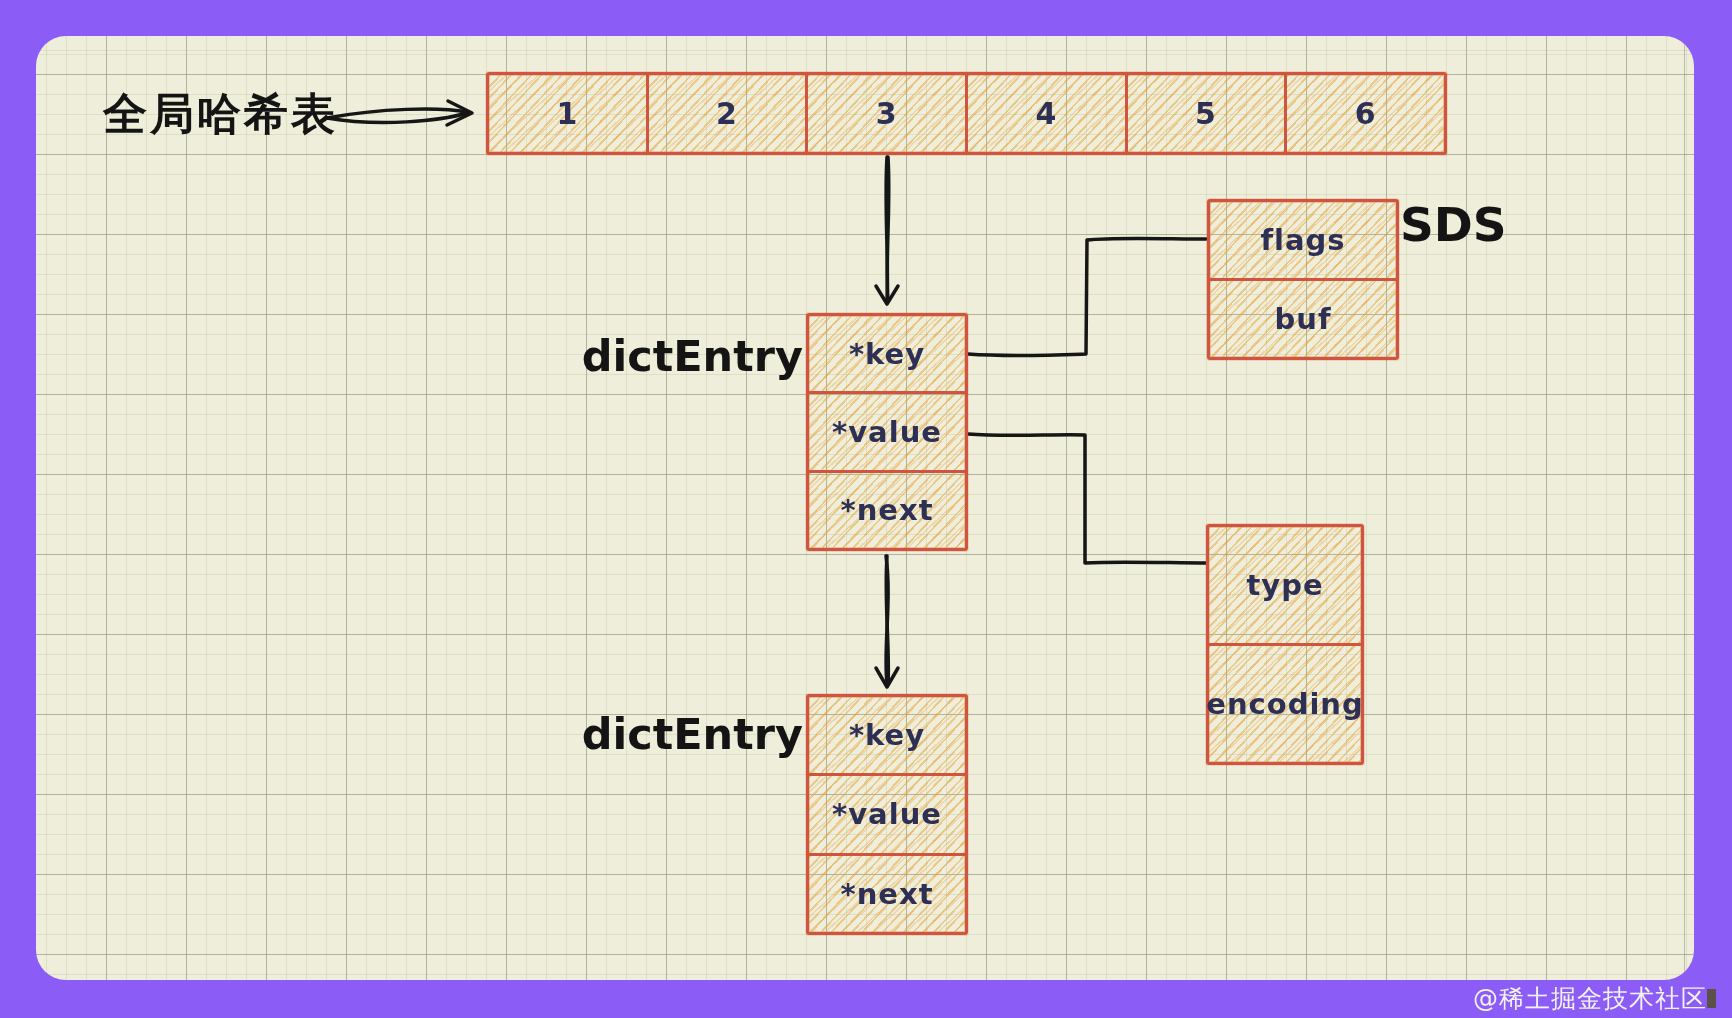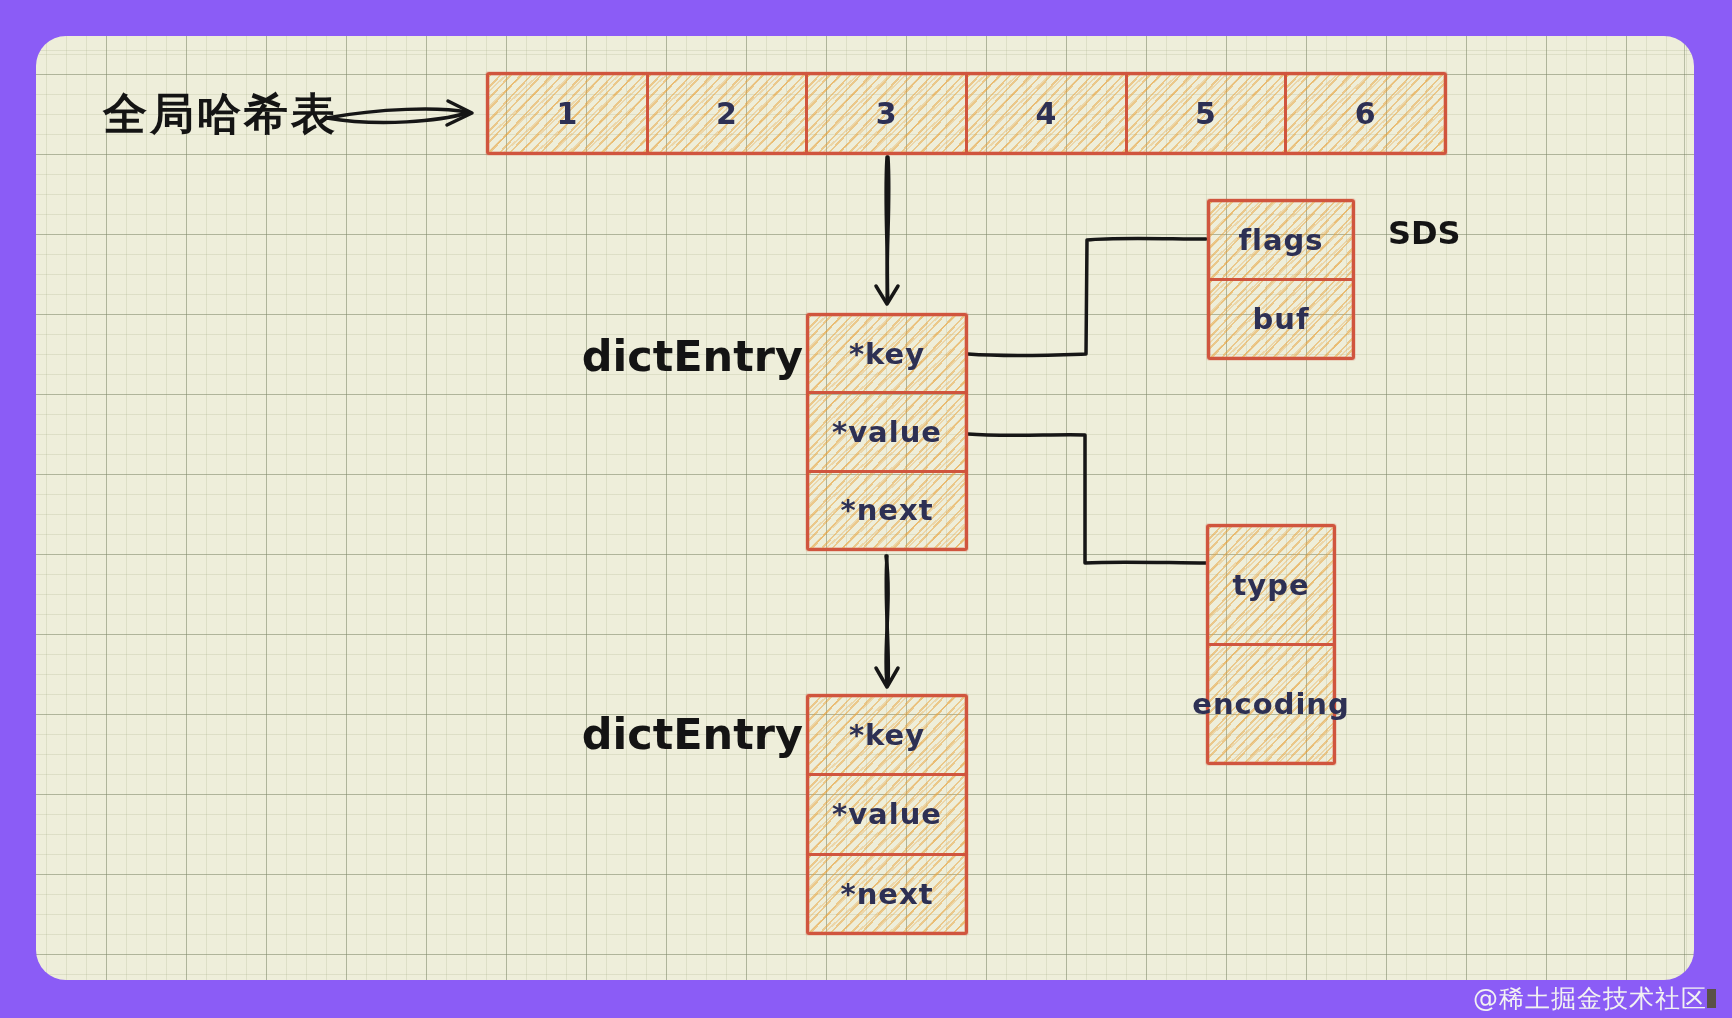--- a/index.html
+++ b/index.html
@@ -136,31 +136,31 @@
           <span>*key</span>
         </div>
       <div class="cell">
           <span>*value</span>
         </div>
       <div class="cell">
           <span>*next</span>
         </div>
     </div>
 
-    <div class="label struct-name" style="left:1388px;top:216px;font-size:32px;">SDS</div>
-    <div class="struct v" style="left:1207px;top:199px;width:148px;height:161px;">
+    <div class="label struct-name" style="left:1388px;top:199px;font-size:47px;padding-left:12px;">SDS</div>
+    <div class="struct v" style="left:1207px;top:199px;width:192px;height:161px;">
       <div class="cell">
           <span>flags</span>
         </div>
       <div class="cell">
           <span>buf</span>
         </div>
     </div>
 
-    <div class="struct v" style="left:1206px;top:524px;width:130px;height:241px;">
+    <div class="struct v" style="left:1206px;top:524px;width:158px;height:241px;">
       <div class="cell">
           <span>type</span>
         </div>
       <div class="cell">
           <span>encoding</span>
         </div>
     </div>
 
     <div class="watermark">
       <span>@稀土掘金技术社区</span>

